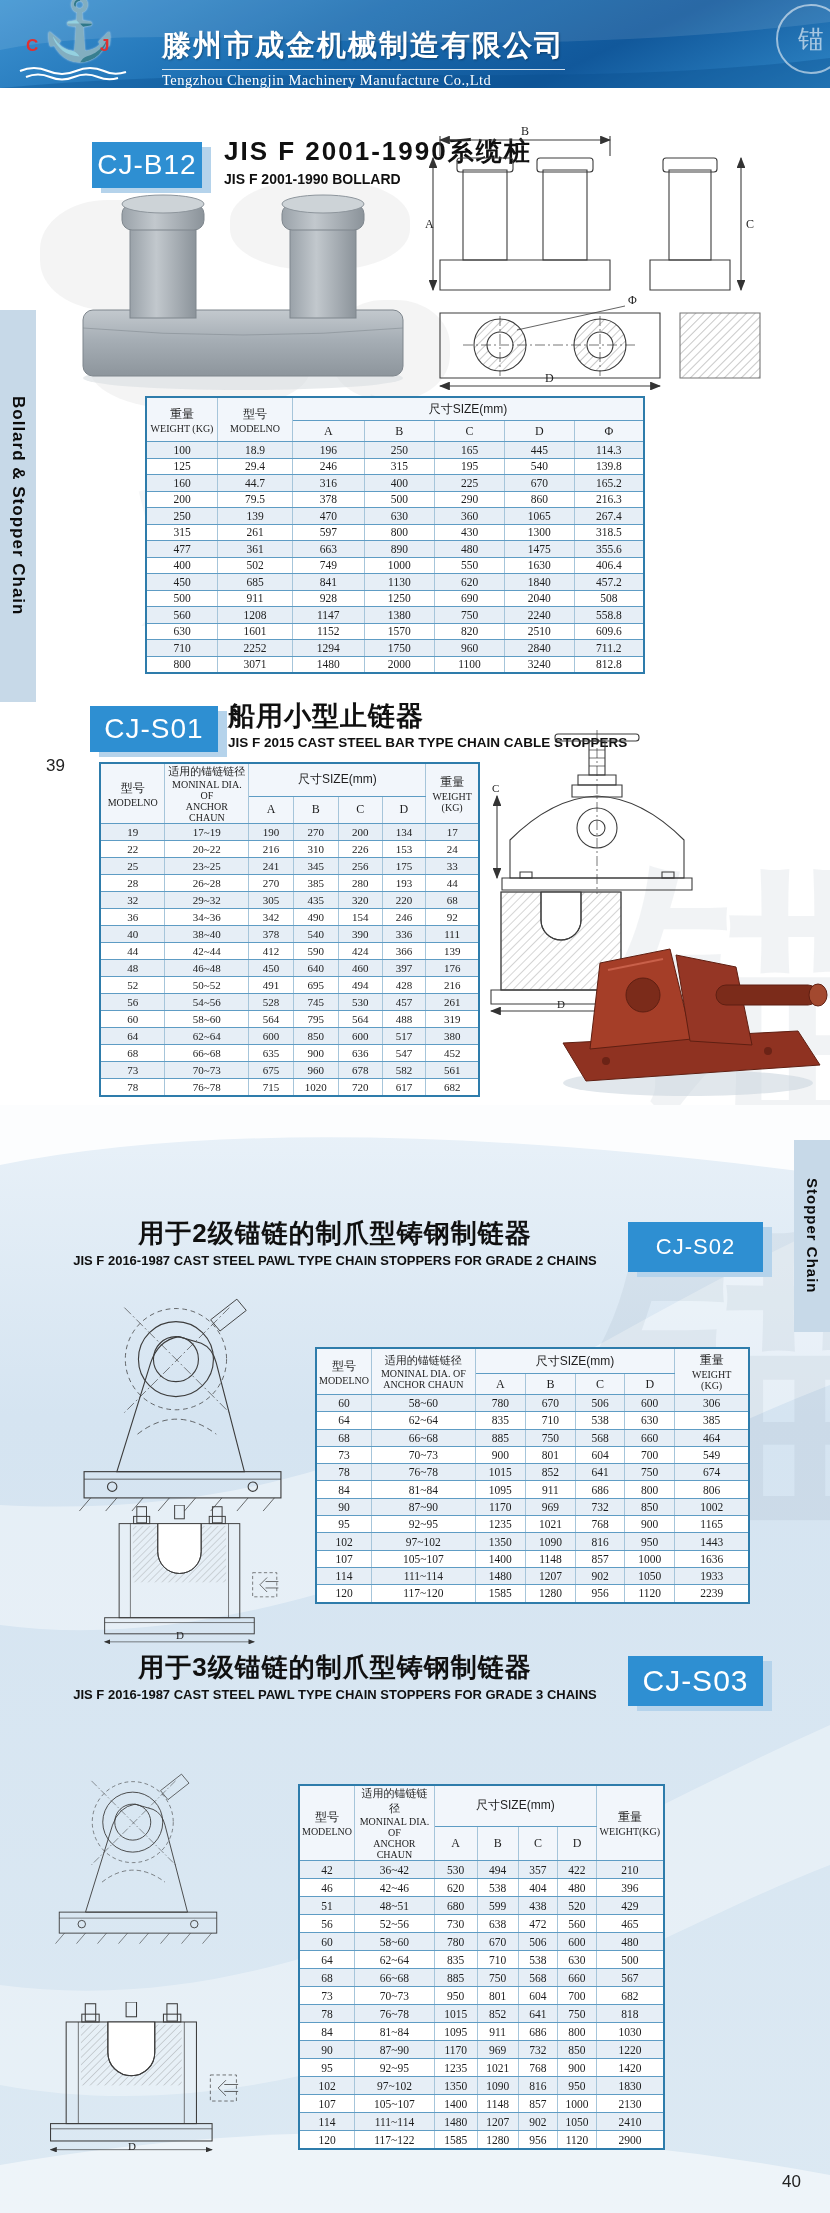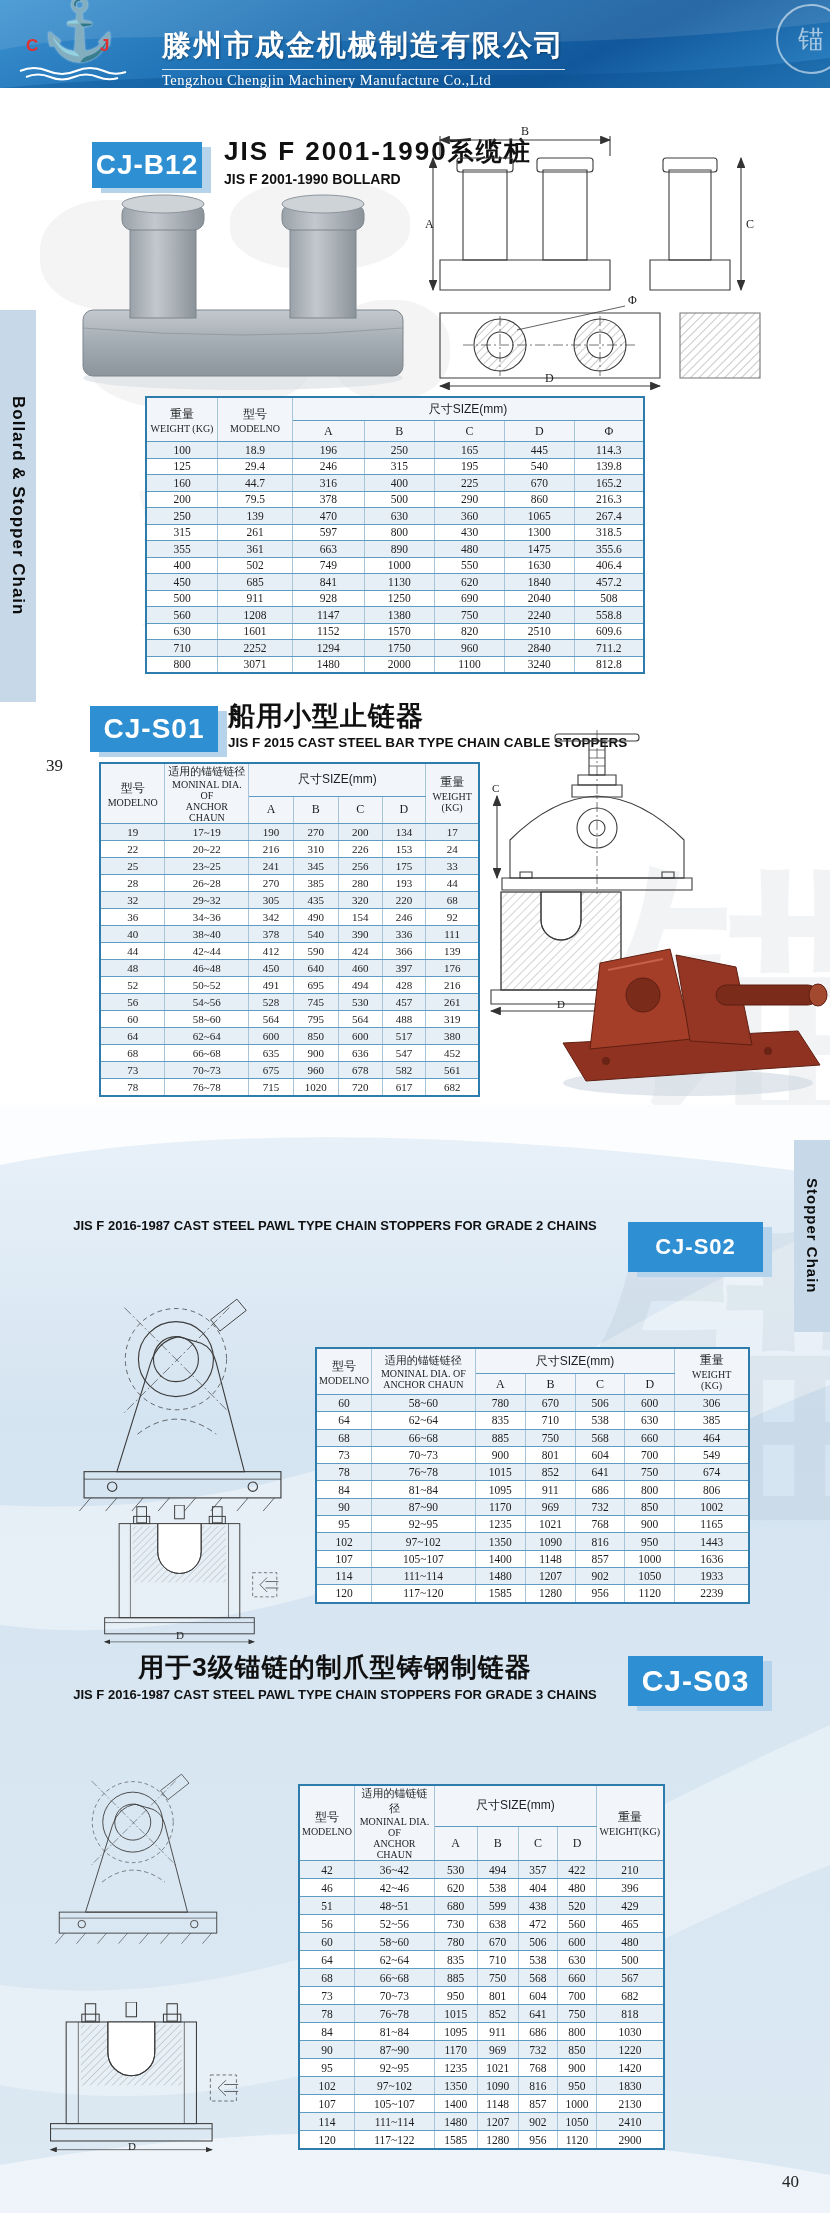--- a/index.html
+++ b/index.html
@@ -26,29 +26,29 @@
     border-radius:50%;color:rgba(255,255,255,.6);font-size:26px;display:flex;
     align-items:center;justify-content:center;}
 
   
   .side-tab{background:#c7d9e8;display:flex;align-items:center;justify-content:center;}
   .side-tab span{writing-mode:vertical-rl;font-weight:bold;color:#0b0b0b;letter-spacing:1px;}
   .tab-left{left:0;top:310px;width:36px;height:392px;}
   .tab-left span{font-size:17px;}
   .tab-right{left:794px;top:1140px;width:36px;height:192px;}
   .tab-right span{font-size:15px;}
-  .pageno{font-family:Liberation Serif, serif;font-size:17px;color:#222222;}
+  .pageno{font-family:Liberation Sans, sans-serif;font-size:17px;color:#222222;}
 
   
   .wm{color:#2c4a66;font-weight:bold;pointer-events:none;}
   .blob{background:#ebebeb;border-radius:45%;opacity:.55;}
   .wisp{pointer-events:none;}
 
   
-  .badge{background:#2e8fd2;color:#ffffff;font-weight:bold;display:flex;align-items:center;
+  .badge{background:#2e8fd2;color:#ffffff;font-weight:normal;display:flex;align-items:center;
     justify-content:center;letter-spacing:1px;box-shadow:9px 5px 0 #b5d3eb;}
   .tcn{font-size:26px;font-weight:bold;color:#101010;letter-spacing:1px;white-space:nowrap;}
   .ten{font-size:14px;font-weight:bold;color:#101010;white-space:nowrap;}
   .tcenter{text-align:center;}
 
   
   table.ctable{border-collapse:collapse;border:2px solid #2e7cab;background:rgba(255,255,255,.9);}
   .ctable th,.ctable td{border-left:1px solid #a6c5da;border-right:1px solid #a6c5da;
     border-top:1px solid #5e9cc4;border-bottom:1px solid #5e9cc4;
     text-align:center;color:#1d1d1d;padding:0 2px;}
@@ -308,21 +308,21 @@
         <tr>
           <td>315</td>
           <td>261</td>
           <td>597</td>
           <td>800</td>
           <td>430</td>
           <td>1300</td>
           <td>318.5</td>
         </tr>
         <tr>
-          <td>355</td>
+          <td>477</td>
           <td>361</td>
           <td>663</td>
           <td>890</td>
           <td>480</td>
           <td>1475</td>
           <td>355.6</td>
         </tr>
         <tr>
           <td>400</td>
           <td>502</td>
@@ -619,20 +619,21 @@
     <svg class="abs wisp" style="left:0;top:0;" width="830" height="1108" viewBox="0 0 830 1108">
       <path d="M0,60 Q300,0 830,70 L830,0 L0,0 Z" fill="#ffffff" opacity=".85"></path>
       <path d="M830,120 C560,240 380,420 0,400 L0,520 C300,560 620,360 830,280 Z" fill="#ffffff" opacity=".4"></path>
       <path d="M830,620 C560,740 300,920 0,880 L0,980 C330,1040 620,840 830,760 Z" fill="#ffffff" opacity=".35"></path>
       <path d="M0,1060 Q400,990 830,1070 L830,1108 L0,1108 Z" fill="#ffffff" opacity=".5"></path>
     </svg>
     <div class="abs wm" style="left:590px;top:60px;font-size:320px;opacity:.055;">锚</div>
   </div>
 
   <div class="abs tcenter" style="left:40px;top:1216px;width:590px;">
+    <div class="tcn">用于2级锚链的制爪型铸钢制链器</div>
     <div class="ten" style="font-size:13px;margin-top:2px;">JIS F 2016-1987 CAST STEEL PAWL TYPE CHAIN STOPPERS FOR GRADE 2 CHAINS</div>
   </div>
   <div class="abs badge" style="left:628px;top:1222px;width:135px;height:50px;font-size:22px;">CJ-S02</div>
 
   <svg class="abs draw" style="left:70px;top:1284px;" width="225" height="230" viewBox="0 0 240 245">
     <use href="#sym-pawl-side"></use>
   </svg>
   <svg class="abs draw" style="left:95px;top:1505px;" width="185" height="141" viewBox="0 0 230 175">
     <use href="#sym-pawl-front"></use>
   </svg>

